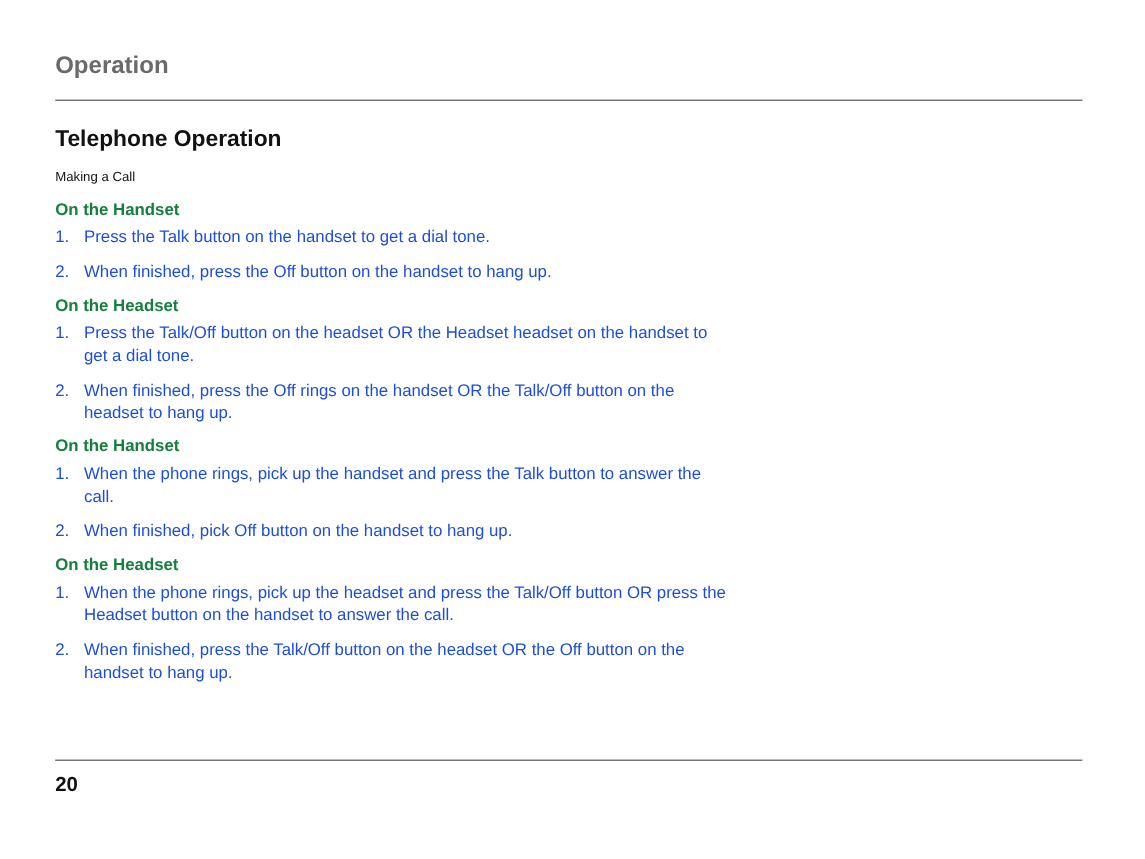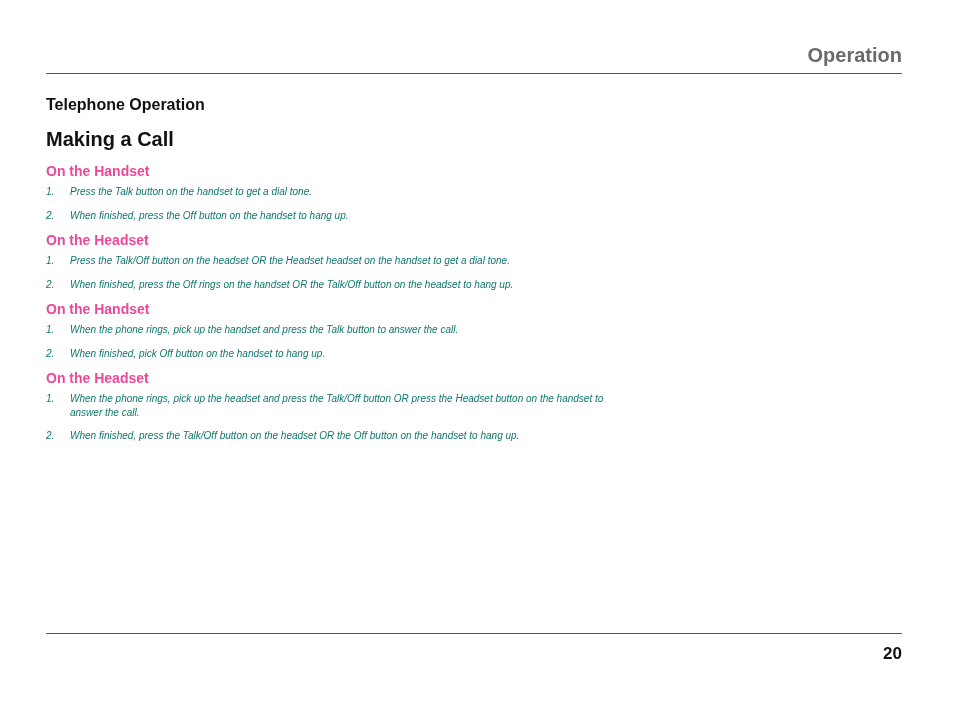--- a/index.html
+++ b/index.html
@@ -11,75 +11,72 @@
     color: #222;
     position: relative;
   }
   .page {
     padding: 44px 52px 0 46px;
   }
   .header-title {
     font-size: 20px;
     font-weight: 700;
     color: #6a6a6a;
-    padding-bottom: 6px;
+    padding-bottom: 16px;
     border-bottom: 1.5px solid #555;
     margin-bottom: 22px;
-    text-align: right;
   }
   .section-title {
-    font-size: 16px;
+    font-size: 19px;
     font-weight: 700;
     color: #111;
     margin-bottom: 14px;
   }
   .sub-title {
-    font-size: 20px;
-    font-weight: 700;
+    font-size: 11px;
+    font-weight: 400;
     color: #111;
     margin-bottom: 12px;
     margin-top: 4px;
   }
   .sub-sub-title {
     font-size: 14px;
     font-weight: 700;
-    color: #ec4899;
+    color: #15803d;
     margin-bottom: 6px;
     margin-top: 6px;
   }
   ol {
     list-style: none;
     counter-reset: item;
     max-width: 560px;
     margin-bottom: 6px;
   }
   ol li {
     counter-increment: item;
-    font-size: 10px;
+    font-size: 14px;
     line-height: 1.35;
-    color: #0f766e;
+    color: #1d4ed8;
     margin-bottom: 10px;
     padding-left: 24px;
     position: relative;
-    font-style: italic;
   }
   ol li::before {
     content: counter(item) ".";
     position: absolute;
     left: 0;
     top: 0;
   }
   .footer {
     position: absolute;
     left: 46px;
     right: 52px;
     bottom: 52px;
     border-top: 1.5px solid #555;
     padding-top: 10px;
-    text-align: right;
   }
   .page-num {
     font-size: 17px;
     font-weight: 700;
     color: #111;
   }
 </style>
 </head>
 <body>
 

